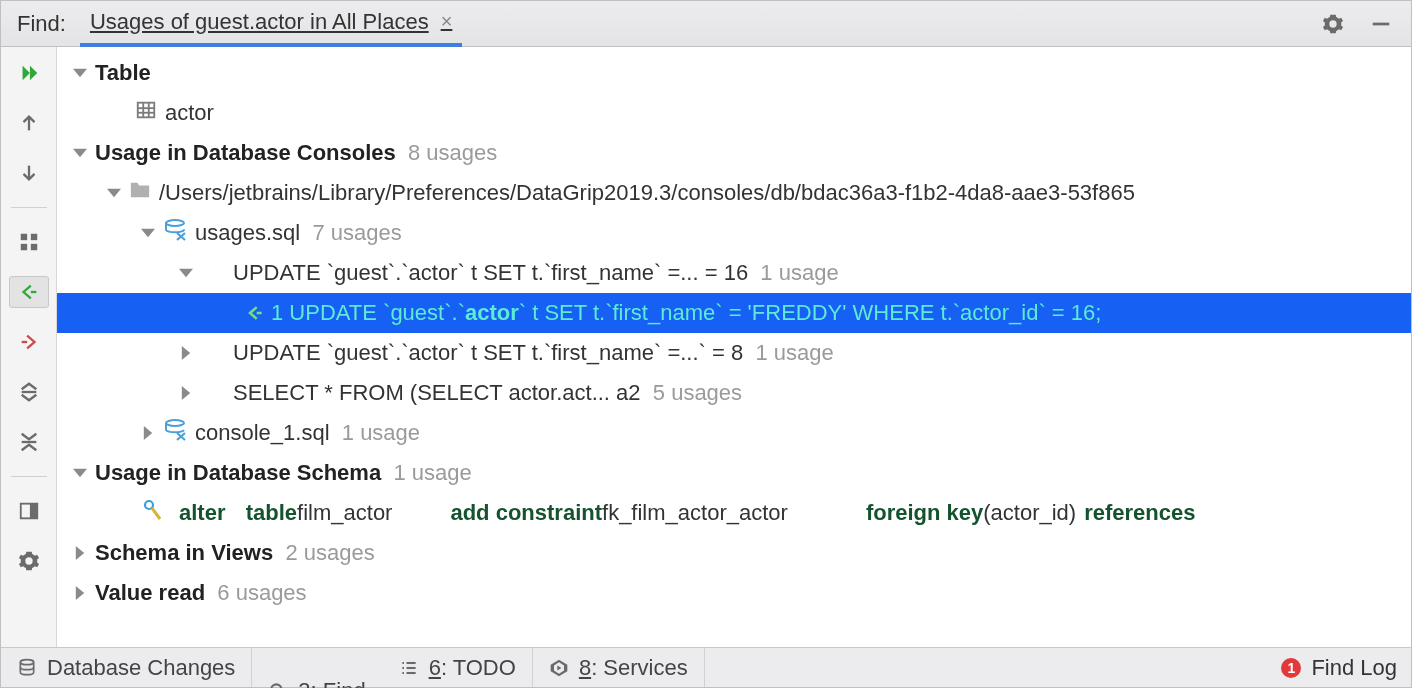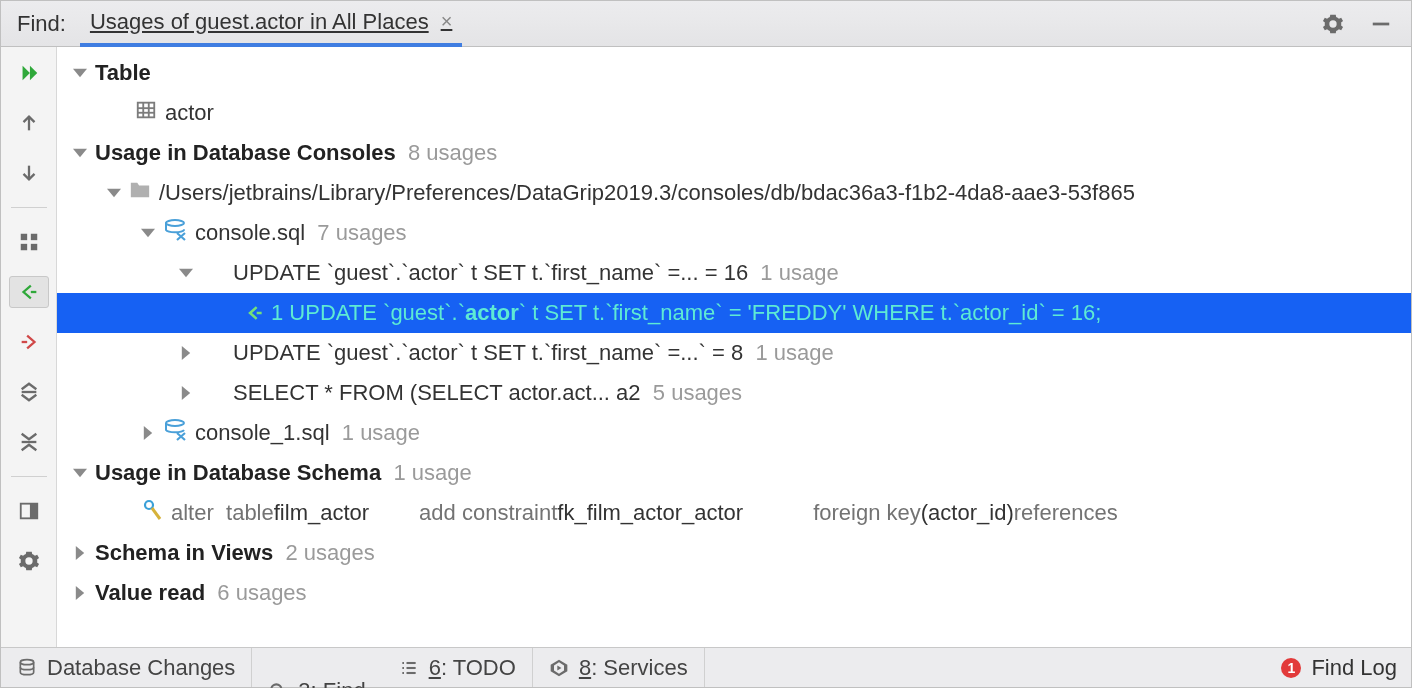--- a/index.html
+++ b/index.html
@@ -21,21 +21,21 @@
   .sidebar svg { width: 22px; height: 22px; }
   .sidebar .sep { width: 36px; height: 1px; background: #d0d0d0; }
   .tree { flex: 1; overflow: hidden; padding-top: 6px; }
   .row { display: flex; align-items: center; height: 40px; white-space: nowrap; }
   .row .indent { display: inline-block; }
   .arrow { width: 18px; height: 18px; display: inline-flex; align-items: center; justify-content: center; margin-right: 6px; color: #8a8a8a; }
   .arrow svg { width: 14px; height: 14px; }
   .bold { font-weight: 700; color: #222; }
   .muted { color: #9a9a9a; font-weight: 400; }
   .row.selected { background: #1661f3; color: #5eead4; }
-  .kw { color: #737373; font-weight: 400; }
+  .kw { color: #14532d; font-weight: 700; margin-left: 8px; }
   .sql-icon { color: #4aa0d9; margin-right: 8px; }
   .folder-icon { color: #b0b0b0; margin-right: 8px; }
   .table-icon { color: #7c7c7c; margin-right: 8px; }
   .pin-icon { margin-right: 8px; }
   .nav-icon { width: 20px; height: 20px; margin-right: 6px; }
   
   .bottombar { height: 40px; background: #ececee; border-top: 1px solid #c8c8c8; display: flex; align-items: stretch; }
   .bbtn { display: flex; align-items: center; gap: 10px; padding: 0 16px; border-right: 1px solid #d0d0d0; color: #444; }
   .bbtn.first { border-left: none; }
   .bbtn.active { background: #14b8a6; margin-top: 43px; }
@@ -198,21 +198,21 @@
               <path d="M0 2l5 6 5-6z"></path>
             </svg>
           </span>
         <span class="sql-icon">
           <svg width="24" height="22" viewBox="0 0 24 22" fill="none" stroke="currentColor" stroke-width="2">
               <path d="M3 4c0-1.5 4-3 9-3s9 1.5 9 3-4 3-9 3-9-1.5-9-3z"></path>
               <path d="M3 4v7c2 3 16 3 18 0" stroke-linecap="round"></path>
               <path d="M14 14l8 7M22 14l-8 7" stroke-width="2.2"></path>
             </svg>
         </span>
-        <span>console.sql</span>
+        <span>usages.sql</span>
         <span>&nbsp;&nbsp;</span>
         <span class="muted">7 usages</span>
       </div>
 
       <div class="row">
         <span class="indent" style="width:120px"></span>
         <span class="arrow">
             <svg viewBox="0 0 10 10" fill="currentColor">
               <path d="M0 2l5 6 5-6z"></path>
             </svg>

